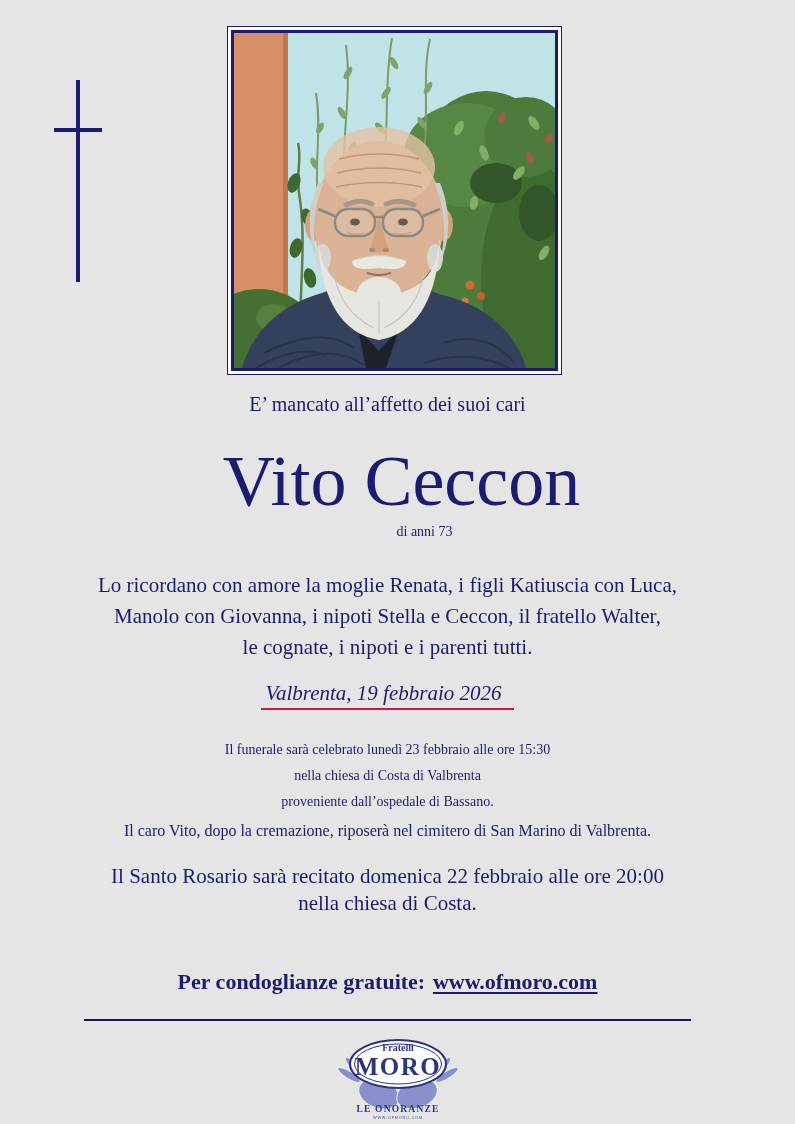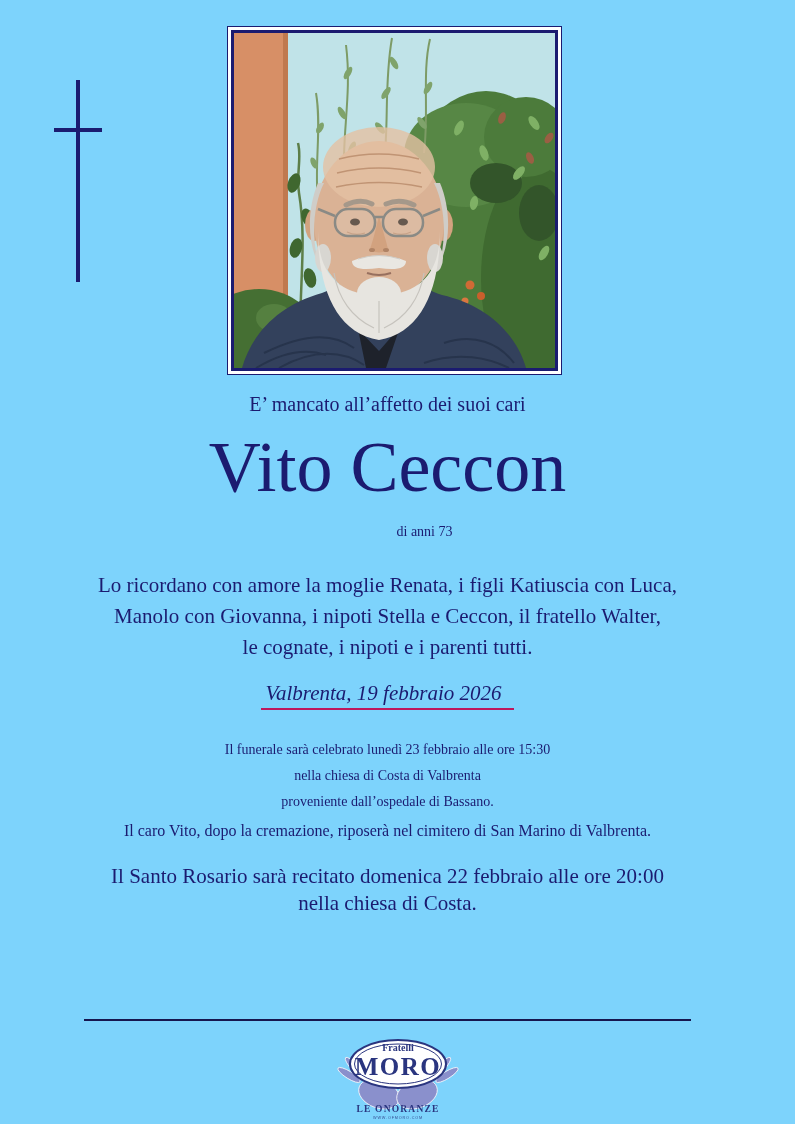--- a/index.html
+++ b/index.html
@@ -1,39 +1,39 @@
 <!DOCTYPE html>
 <html lang="it"><head>
 <meta charset="utf-8">
 <style>
   html,body{margin:0;padding:0;background:#ffffff;}
   .page{
     position:relative;
     width:795px;height:1124px;
-    background:#7dd3fc;
+    background:#e5e5e5;
     font-family:"Liberation Serif","DejaVu Serif",serif;
     color:#1b1b70;
     overflow:hidden;
   }
   .abs{position:absolute;left:0;width:775px;text-align:center;}
   .t-line{white-space:nowrap;display:block;}
 
   .cross-wrap{position:absolute;left:52px;top:78px;width:52px;height:206px;}
 
   .photo-frame{
     position:absolute;left:227px;top:26px;width:335px;height:349px;
     box-sizing:border-box;border:1px solid #1b1b70;padding:3px;background:#fff;
   }
   .photo-inner{
     width:100%;height:100%;box-sizing:border-box;border:3px solid #1b1b70;overflow:hidden;
   }
   .photo-inner svg{display:block;width:100%;height:100%;}
 
   .intro{top:393px;font-size:20px;}
-  .name{top:430px;font-size:72px;font-weight:normal;margin:0;line-height:1.05;}
+  .name{top:430px;font-size:72px;font-weight:normal;margin:14px;line-height:1.05;}
   .age{top:524px;font-size:14px;padding-left:37px;}
   .family{top:570px;font-size:21px;line-height:31px;}
   .dateline{top:681px;font-size:21px;}
   .dateline .u{
     font-style:italic;display:inline-block;
     border-bottom:2px solid #be185d;
     padding:0 12px 2px 4px;
     font-family:Liberation Serif, serif;
   }
   .funeral{top:737px;font-size:14px;line-height:26px;}
@@ -210,20 +210,23 @@
   <div class="abs cremation">
     <span class="t-line">Il caro Vito, dopo la cremazione, riposerà nel cimitero di San Marino di Valbrenta.</span>
   </div>
 
   <div class="abs rosary">
     <span class="t-line">Il Santo Rosario sarà recitato domenica 22 febbraio alle ore 20:00</span>
     <span class="t-line">nella chiesa di Costa.</span>
   </div>
 
 
+  <div class="abs condolences">
+    <span>Per condoglianze gratuite:</span><a>www.ofmoro.com</a>
+  </div>
 
   <div class="divider"></div>
 
   <div class="logo-wrap">
     <svg viewBox="0 0 150 92">
 
       <g id="lhand" fill="#8a90cc" stroke="#f7f7fb" stroke-width="0.8">
         <ellipse cx="26" cy="45" rx="3.6" ry="13" transform="rotate(-58 26 45)"></ellipse>
         <ellipse cx="32" cy="38" rx="3.6" ry="14" transform="rotate(-42 32 38)"></ellipse>
         <ellipse cx="41" cy="34" rx="3.6" ry="15" transform="rotate(-26 41 34)"></ellipse>

